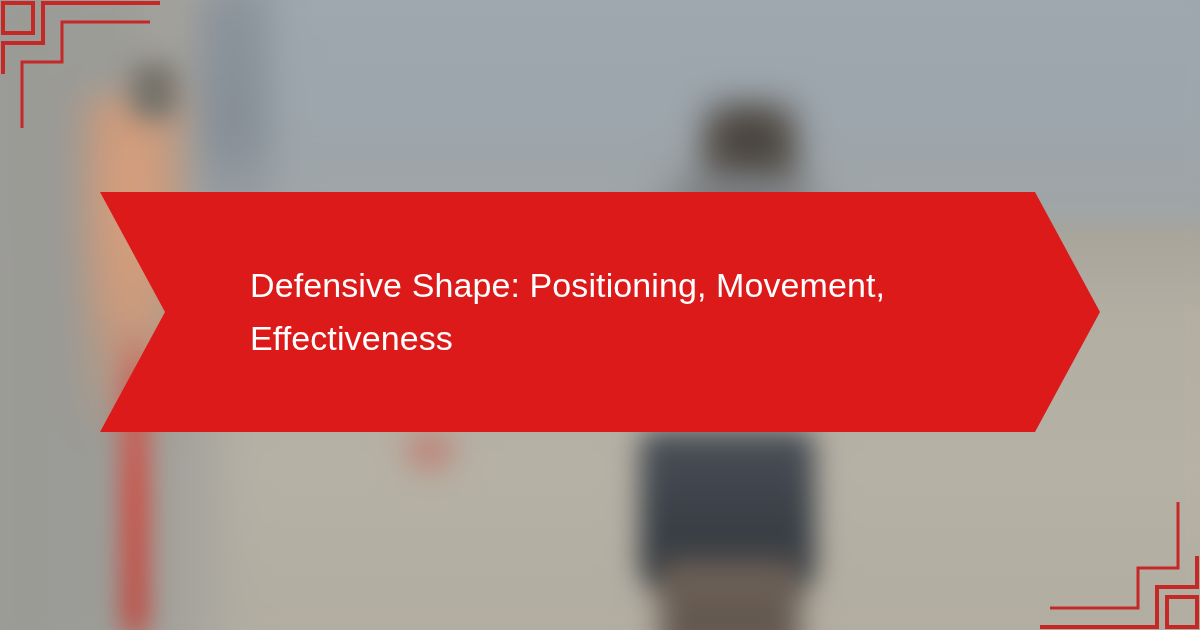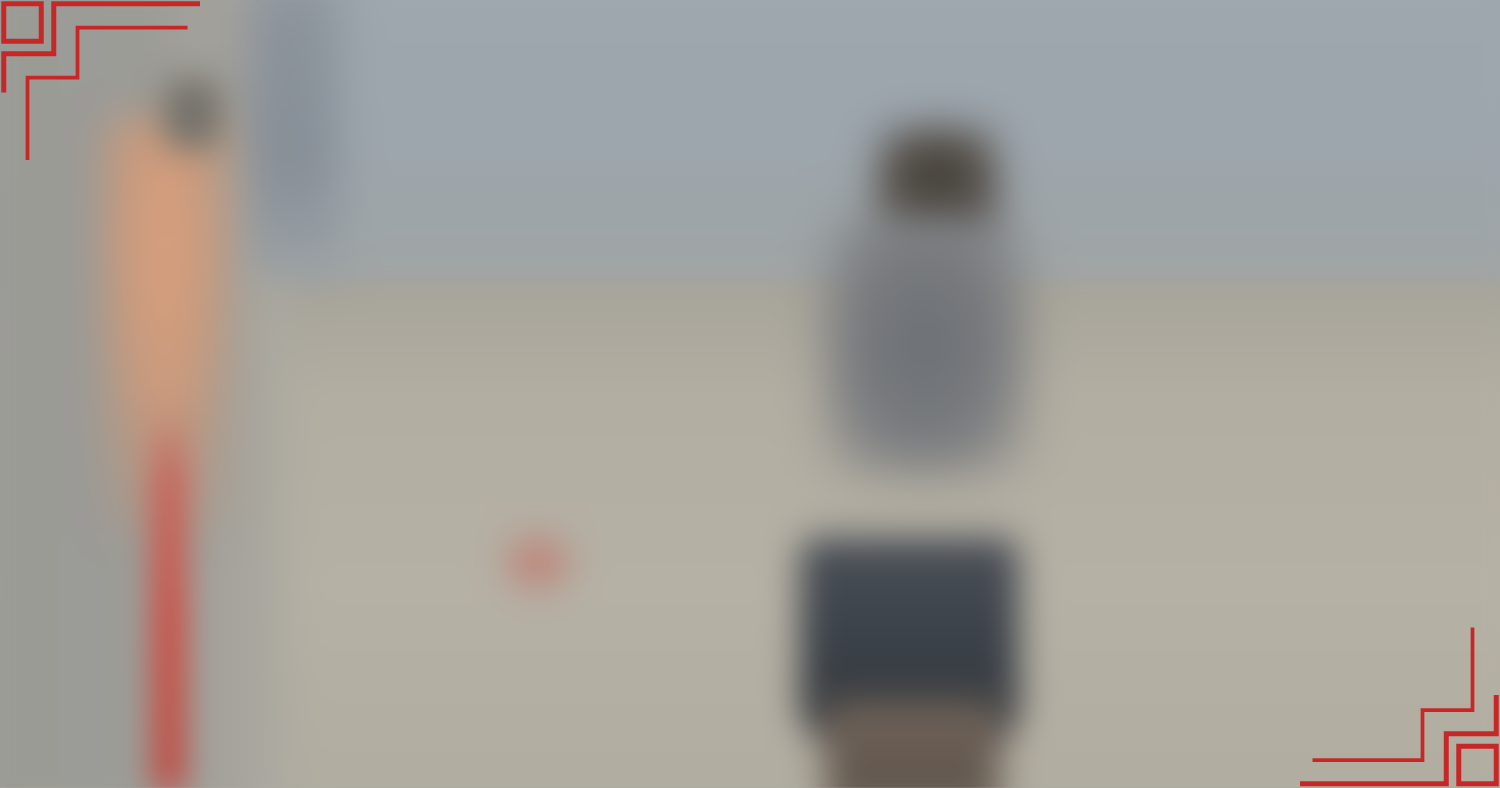--- a/index.html
+++ b/index.html
@@ -156,14 +156,17 @@
   </div>
 
   <div class="corner corner-br">
     <svg width="160" height="130" viewBox="0 0 160 130" fill="none">
       <rect x="127" y="97" width="30" height="30" stroke="#C62828" stroke-width="4"></rect>
       <polyline points="157,56 157,87 117,87 117,127 0,127" stroke="#C62828" stroke-width="4" fill="none"></polyline>
       <polyline points="138,2 138,68 98,68 98,108 10,108" stroke="#C62828" stroke-width="3" fill="none"></polyline>
     </svg>
   </div>
 
+  <div class="banner">
+    <h1 class="banner-title">Defensive Shape: Positioning, Movement, Effectiveness</h1>
+  </div>
 
 </div>
 
 </body></html>

